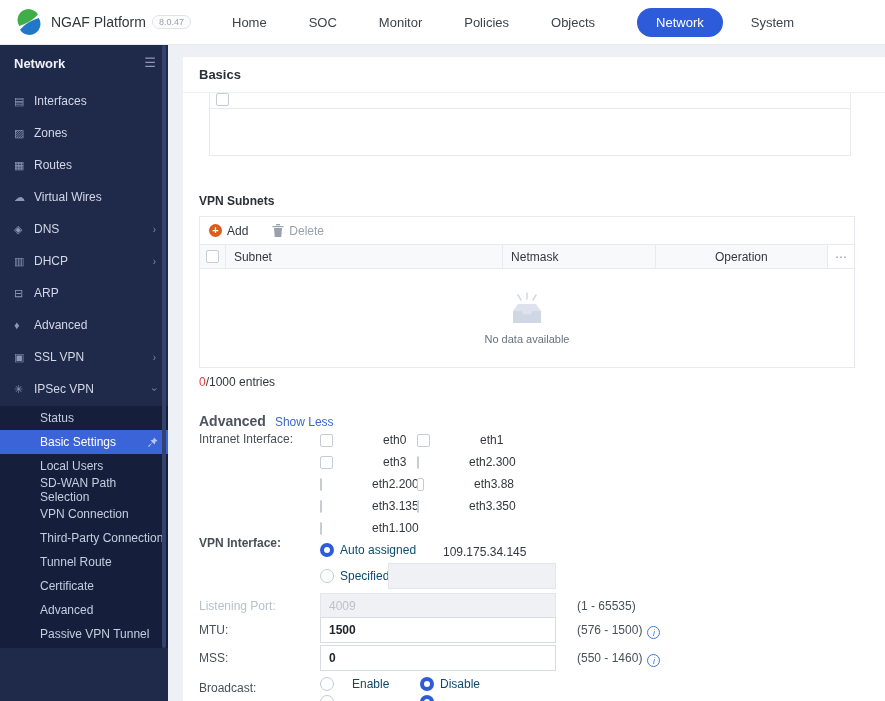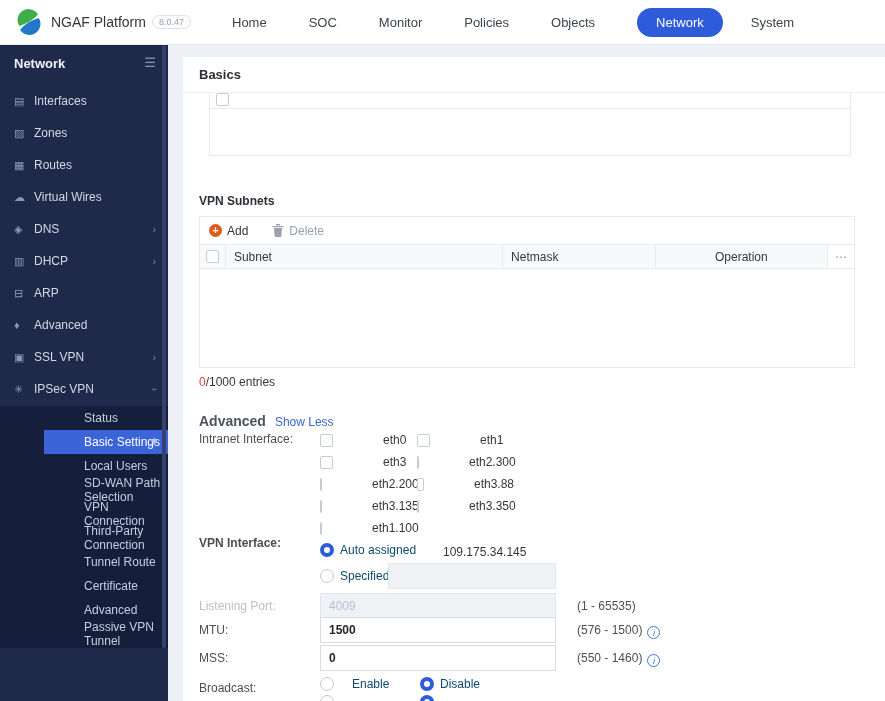--- a/index.html
+++ b/index.html
@@ -23,21 +23,21 @@
   .sidebar { position:absolute; left:0; top:45px; width:168px; height:656px; background:#1f2a4b; }
   .sb-head { position:relative; height:36px; display:flex; align-items:center; padding-left:14px; }
   .sb-title { color:#eef1f8; font-size:13px; font-weight:bold; }
   .sb-collapse { position:absolute; right:12px; top:10px; color:#8d97b5; font-size:13px; cursor:pointer; }
   .sb-items { position:absolute; left:0; top:40px; width:100%; }
   .sb-item { position:relative; height:32px; display:flex; align-items:center; padding-left:14px; cursor:pointer; }
   .sb-item .gl { width:20px; color:#8d97b5; font-size:11px; }
   .sb-item .lb { color:#d3d8e6; font-size:12px; }
   .chev { position:absolute; right:12px; color:#7d87a6; font-size:10px; }
   .chev.down { transform:rotate(90deg); }
-  .sb-sub { position:absolute; left:0; top:361px; width:100%; height:242px; background:#151f3c;padding-left:44px; }
+  .sb-sub { position:absolute; left:0; top:361px; width:100%; height:242px; background:#151f3c; }
   .sub-item { position:relative; height:24px; display:flex; align-items:center; padding-left:40px;
               font-size:12px; color:#c6cddf; cursor:pointer; }
   .sub-item.active { background:#3c64d9; color:#fff; }
   .pin { position:absolute; right:10px; top:7px; }
   .sb-scroll { position:absolute; right:2px; top:0; width:4px; height:603px; background:#33416c; border-radius:2px; }
 
   
   .card { position:absolute; left:183px; top:57px; width:702px; height:644px; background:#fff; overflow:hidden; }
   .card-title { position:absolute; left:16px; top:10px; font-size:13px; font-weight:bold; color:#2b2f36; }
   .title-line { position:absolute; left:0; top:35px; width:100%; height:1px; background:#eef0f4; }
@@ -230,20 +230,30 @@
       </div>
       <div class="tbl-head">
         <div class="th c-cb">
           <span class="cb"></span>
         </div>
         <div class="th c-subnet">Subnet</div>
         <div class="th c-netmask">Netmask</div>
         <div class="th c-op">Operation</div>
         <div class="th c-more">⋯</div>
       </div>
+      <div class="tbl-body">
+        <svg width="46" height="34" viewBox="0 0 46 34">
+          <path d="M17 8 L14 3" stroke="#d4dae5" stroke-width="1.6" fill="none" stroke-linecap="round"></path>
+          <path d="M23 7 L23 1" stroke="#d4dae5" stroke-width="1.6" fill="none" stroke-linecap="round"></path>
+          <path d="M29 8 L32 3" stroke="#d4dae5" stroke-width="1.6" fill="none" stroke-linecap="round"></path>
+          <path d="M9 19 L14 12 H32 L37 19 V31 H9 Z" fill="#dde2ec"></path>
+          <path d="M9 19 H17 L19.5 22.5 H26.5 L29 19 H37 V31 H9 Z" fill="#cfd6e4"></path>
+        </svg>
+        <div class="empty-text">No data available</div>
+      </div>
     </div>
 
     <div class="entries">
       <span class="red">0</span><span>/1000 entries</span>
     </div>
 
     <div class="adv-head">
       <span class="adv-title">Advanced</span>
       <span class="adv-toggle">Show Less</span>
     </div>

